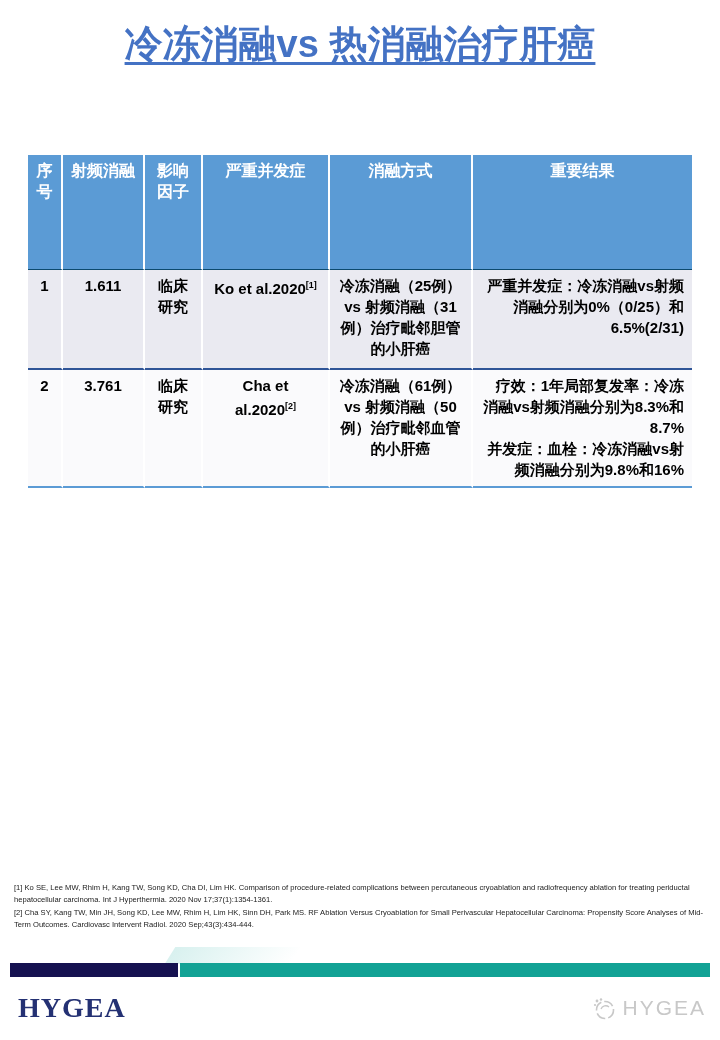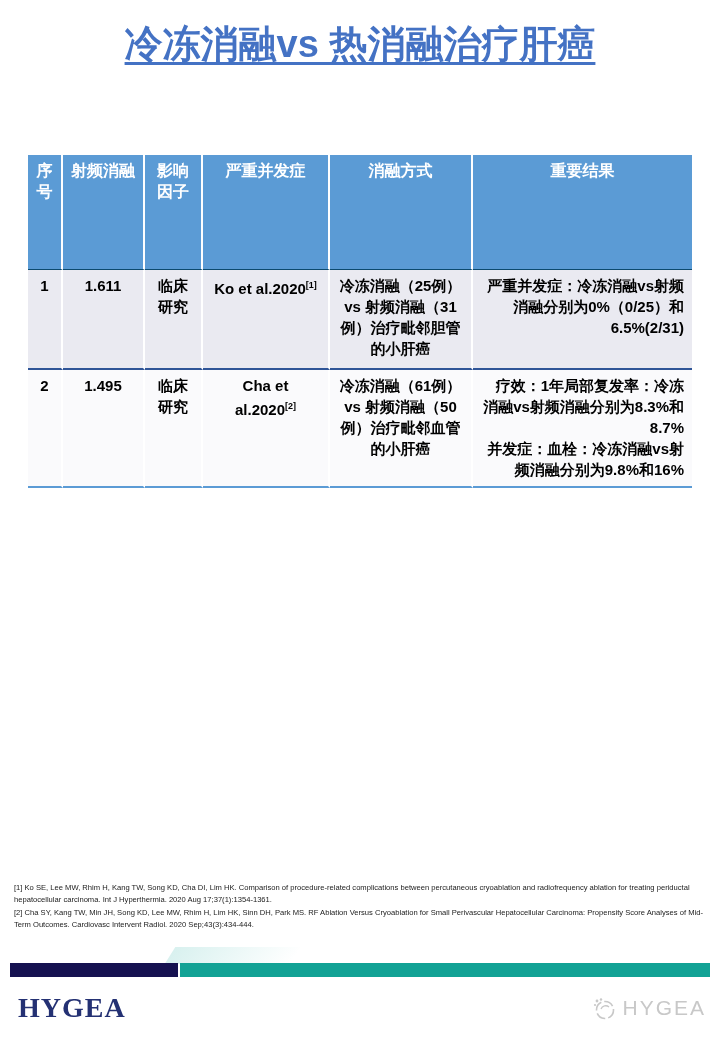--- a/index.html
+++ b/index.html
@@ -104,34 +104,34 @@
         <td class="c-type">临床研究</td>
         <td class="c-ref"><span>Ko et al.2020</span><sup>[1]</sup></td>
         <td class="c-method">冷冻消融（25例）vs 射频消融（31例）治疗毗邻胆管的小肝癌</td>
         <td class="c-results">
           <div>严重并发症：冷冻消融vs射频消融分别为0%（0/25）和6.5%(2/31)</div>
           <div></div>
         </td>
       </tr>
       <tr class="row-even">
         <td class="c-no">2</td>
-        <td class="c-impact">1.495</td>
+        <td class="c-impact">3.761</td>
         <td class="c-type">临床研究</td>
         <td class="c-ref"><span>Cha et al.2020</span><sup>[2]</sup></td>
         <td class="c-method">冷冻消融（61例）vs 射频消融（50例）治疗毗邻血管的小肝癌</td>
         <td class="c-results">
           <div>疗效：1年局部复发率：冷冻消融vs射频消融分别为8.3%和8.7%</div>
           <div>并发症：血栓：冷冻消融vs射频消融分别为9.8%和16%</div>
         </td>
       </tr>
     </tbody>
   </table>
 
   <div class="footnotes">
-    <p>[1] Ko SE, Lee MW, Rhim H, Kang TW, Song KD, Cha DI, Lim HK. Comparison of procedure-related complications between percutaneous cryoablation and radiofrequency ablation for treating periductal hepatocellular carcinoma. Int J Hyperthermia. 2020 Aug 17;37(1):1354-1361.</p>
+    <p>[1] Ko SE, Lee MW, Rhim H, Kang TW, Song KD, Cha DI, Lim HK. Comparison of procedure-related complications between percutaneous cryoablation and radiofrequency ablation for treating periductal hepatocellular carcinoma. Int J Hyperthermia. 2020 Nov 17;37(1):1354-1361.</p>
     <p>[2] Cha SY, Kang TW, Min JH, Song KD, Lee MW, Rhim H, Lim HK, Sinn DH, Park MS. RF Ablation Versus Cryoablation for Small Perivascular Hepatocellular Carcinoma: Propensity Score Analyses of Mid-Term Outcomes. Cardiovasc Intervent Radiol. 2020 Sep;43(3):434-444.</p>
   </div>
 
   <div class="swoosh"></div>
   <div class="bar-navy"></div>
   <div class="bar-teal"></div>
 
   <div class="logo">HYGEA</div>
 
   <div class="watermark">

